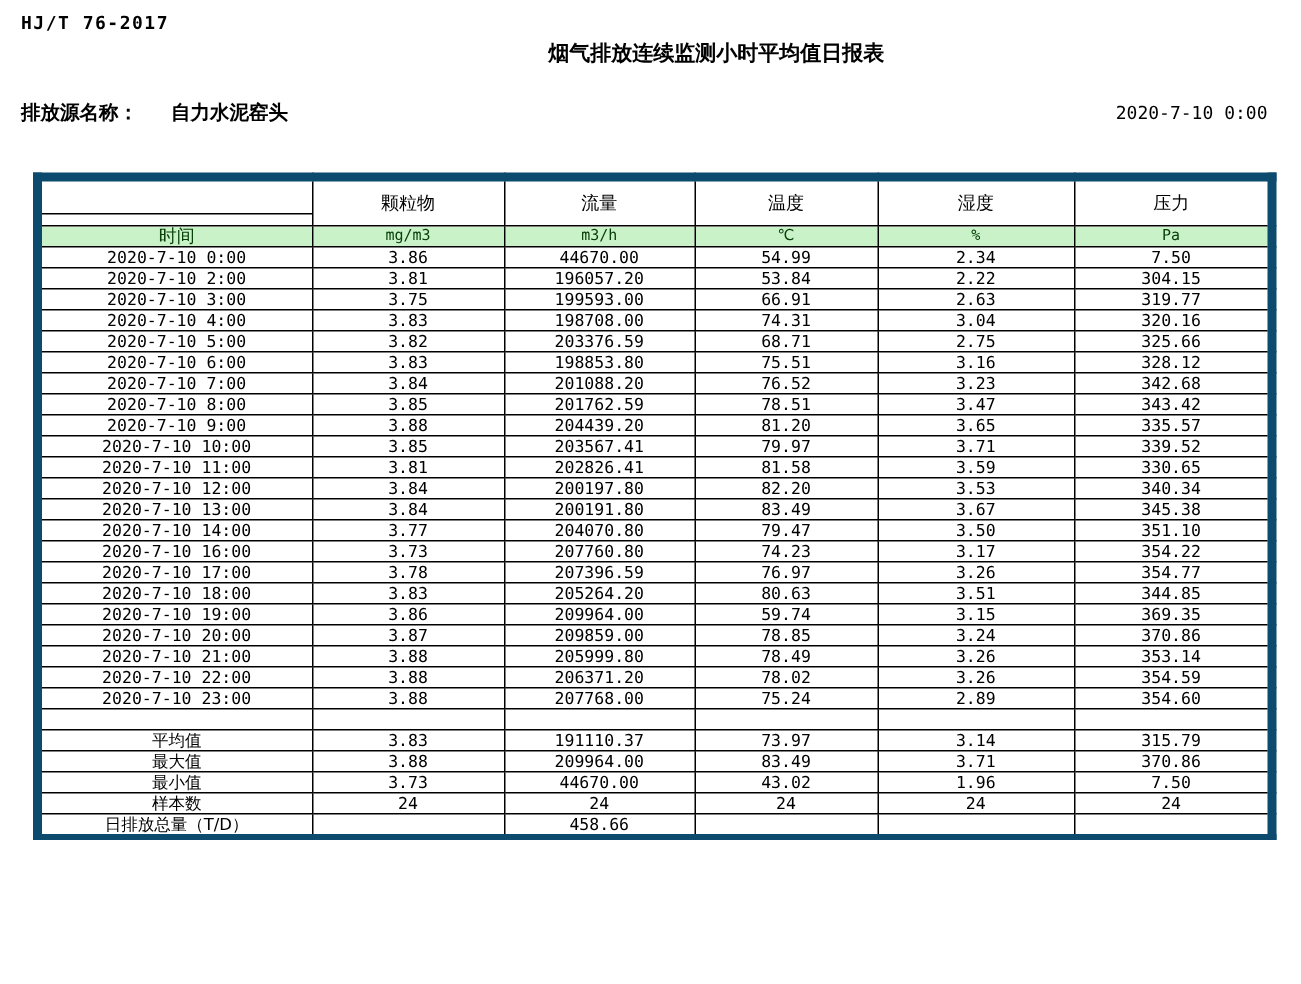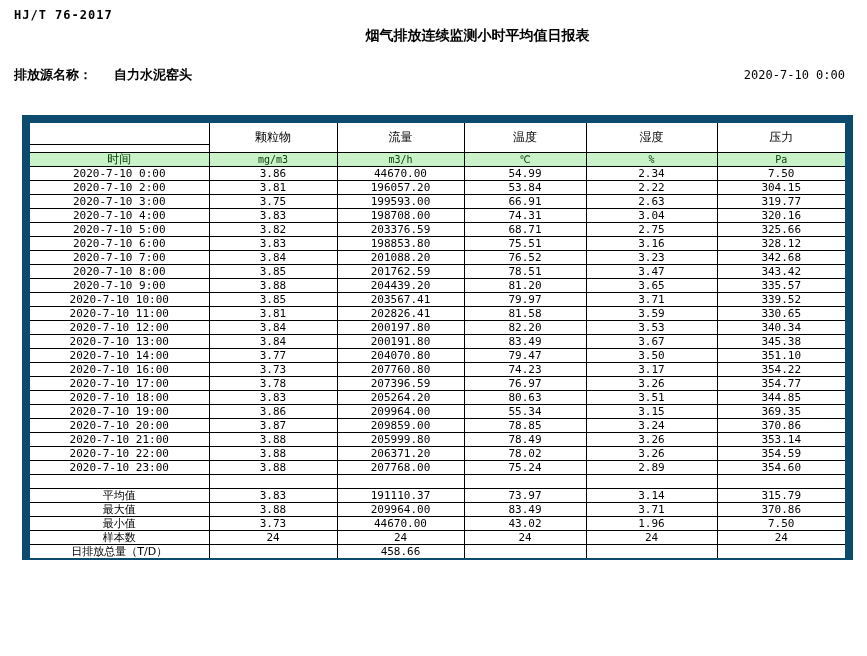--- a/index.html
+++ b/index.html
@@ -23,21 +23,21 @@
   }
   .source { font-size:13px; font-weight:bold; }
   .source .name { margin-left:22px; }
   .datetime {
     font-size:12px;
     font-family:"DejaVu Sans Mono","DejaVu Sans",monospace;
   }
   table.report {
     position:absolute; top:115px; left:22px; width:823px;
     border-collapse:collapse; table-layout:fixed;
-    border:8px solid #0c4a6e;
+    border:6px solid #0c4a6e;
     font-family:"DejaVu Sans Mono","DejaVu Sans",monospace;
   }
   table.report td {
     border:1px solid #000; text-align:center; vertical-align:middle;
     padding:0; font-size:11px; height:13px; line-height:13px;
     overflow:hidden; white-space:nowrap;
   }
   tr.hdr-row td { height:29px; font-size:12px; font-family:"DejaVu Sans", sans-serif; }
   td.time-split-cell { vertical-align:top; }
   .split-line { height:14px; border-bottom:1px solid #000; }
@@ -262,21 +262,21 @@
           <td>205264.20</td>
           <td>80.63</td>
           <td>3.51</td>
           <td>344.85</td>
         </tr>
 
         <tr>
           <td>2020-7-10 19:00</td>
           <td>3.86</td>
           <td>209964.00</td>
-          <td>55.34</td>
+          <td>59.74</td>
           <td>3.15</td>
           <td>369.35</td>
         </tr>
 
         <tr>
           <td>2020-7-10 20:00</td>
           <td>3.87</td>
           <td>209859.00</td>
           <td>78.85</td>
           <td>3.24</td>

